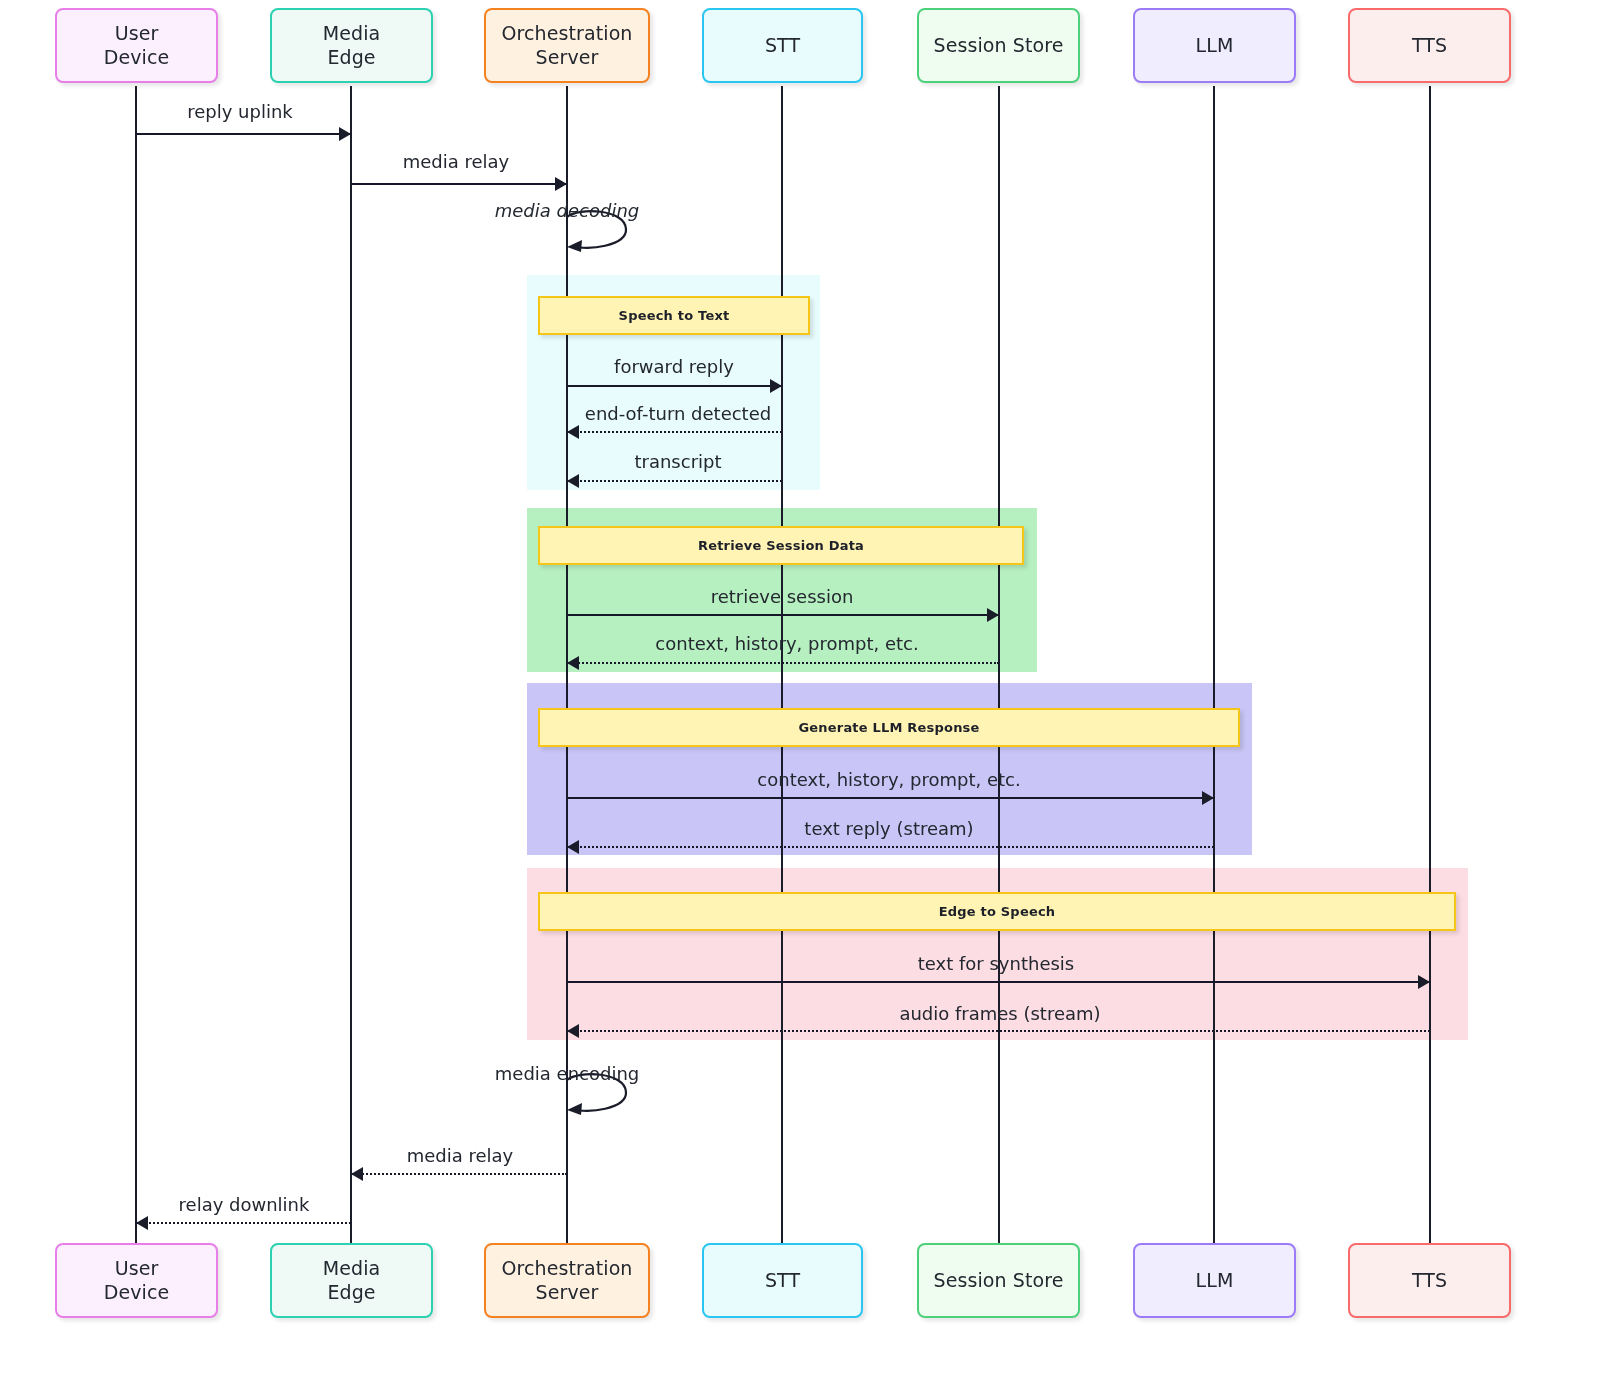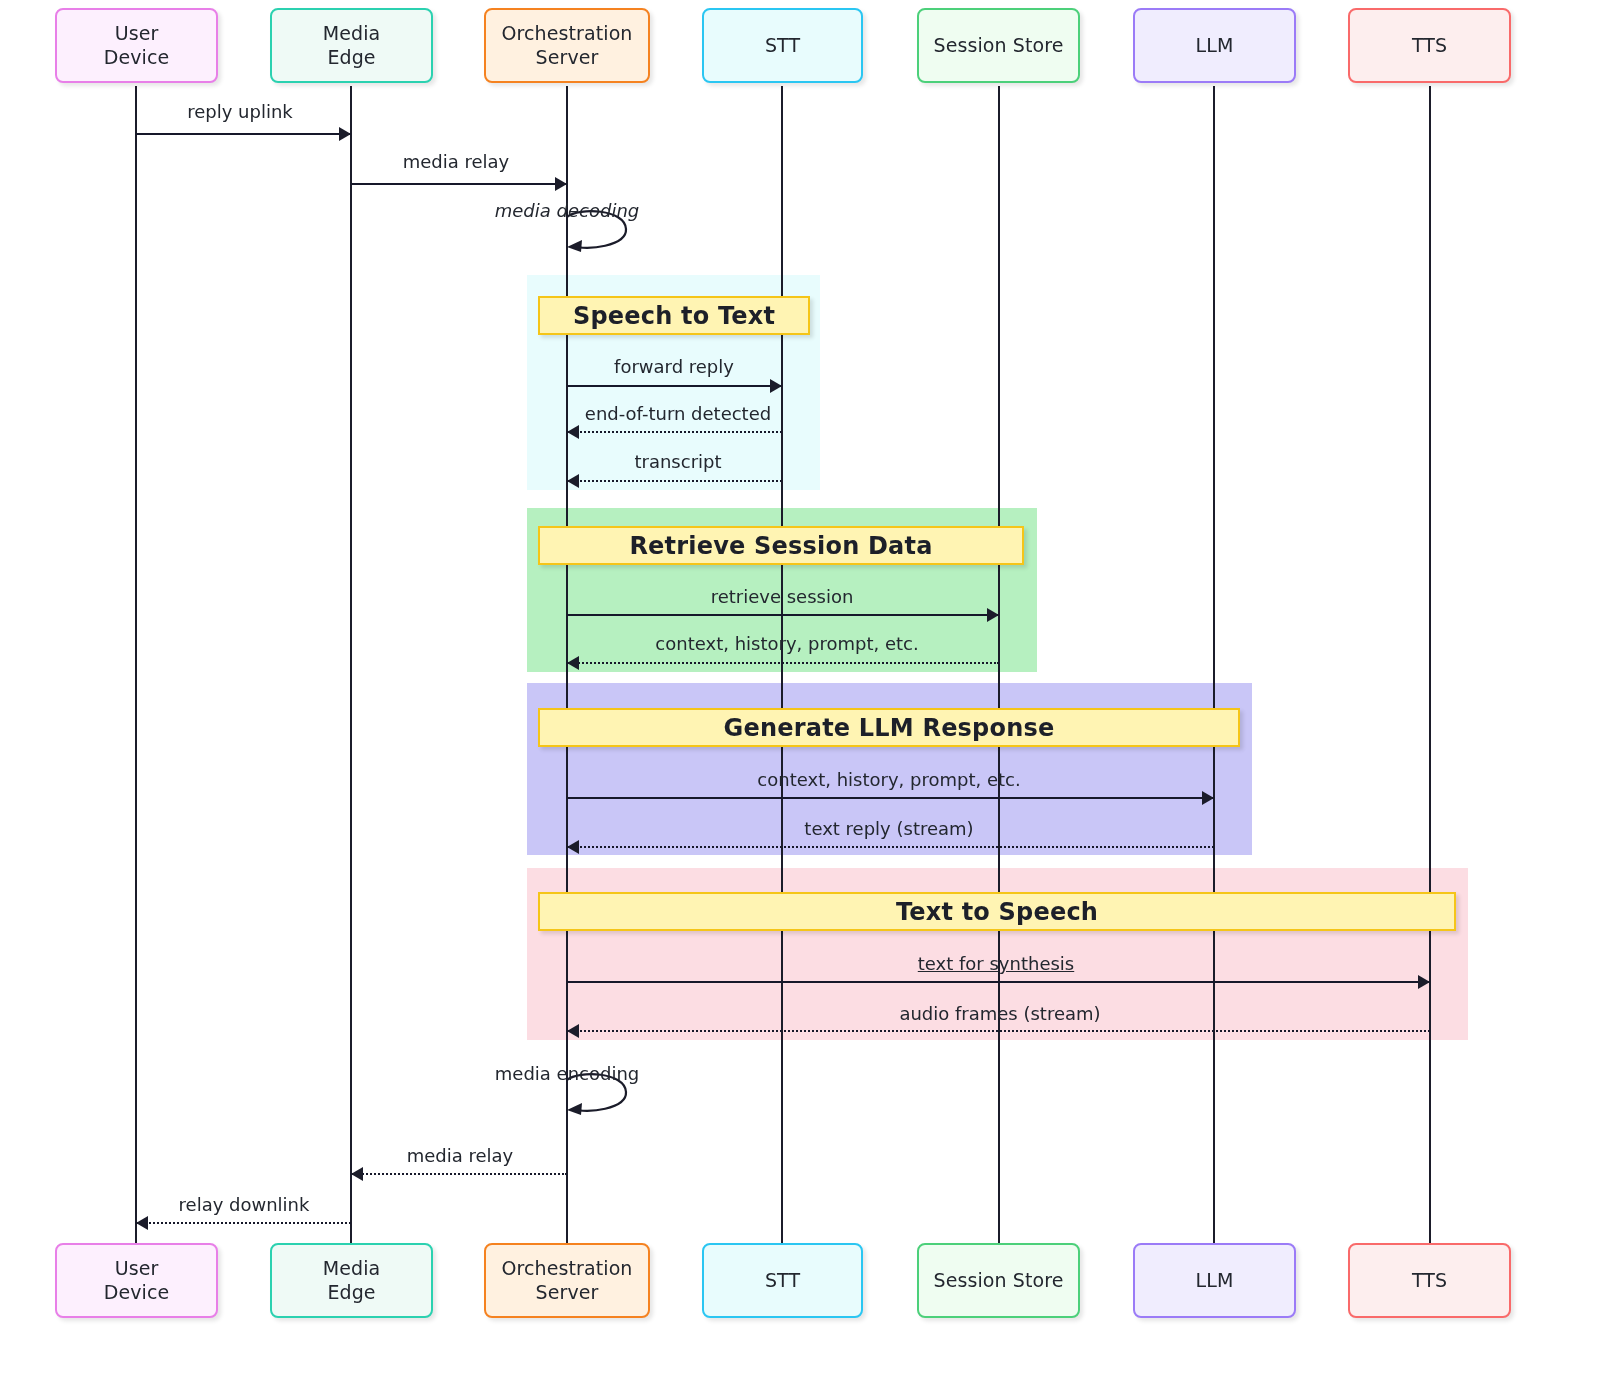--- a/index.html
+++ b/index.html
@@ -30,21 +30,21 @@
   
   .lifeline{position:absolute;width:2px;background:#1b1c2a;}
 
   
   .blocktitle{
     position:absolute;
     background:#fff4b3;
     border:2px solid #f5c518;
     box-sizing:border-box;
     display:flex;align-items:center;justify-content:center;
-    font-size:24px;font-weight:700;color:#1d2029;
+    font-size:13px;font-weight:700;color:#1d2029;
     box-shadow:3px 3px 4px rgba(0,0,0,.12);
     letter-spacing:.2px;
   }
 
   
   .msgline{position:absolute;height:0;border-top:2px solid #16182a;}
   .msgline.dotted{border-top:2px dotted #16182a;}
   .arrowhead{
     position:absolute;width:0;height:0;
     border-top:7px solid transparent;border-bottom:7px solid transparent;
@@ -80,21 +80,21 @@
     <div class="blocktitle" style="left: 538px; top: 296px; width: 272px; height: 39px;">
       <span>Speech to Text</span>
     </div>
     <div class="blocktitle" style="left: 538px; top: 526px; width: 486px; height: 39px;">
       <span>Retrieve Session Data</span>
     </div>
     <div class="blocktitle" style="left: 538px; top: 708px; width: 702px; height: 39px;">
       <span>Generate LLM Response</span>
     </div>
     <div class="blocktitle" style="left: 538px; top: 892px; width: 918px; height: 39px;">
-      <span>Text to Speech</span>
+      <span>Edge to Speech</span>
     </div>
     <div class="msgline" style="left: 136px; top: 133px; width: 215px;"></div>
     <div class="arrowhead right" style="top: 127px; left: 339px;"></div>
     <div class="msglabel" style="left: 240px; top: 101px;">reply uplink</div>
     <div class="msgline" style="left: 351px; top: 183px; width: 216px;"></div>
     <div class="arrowhead right" style="top: 177px; left: 555px;"></div>
     <div class="msglabel" style="left: 456px; top: 151px;">media relay</div>
     <div class="selfloop" style="left: 565px; top: 208px; width: 70px; height: 46px;"><svg width="70" height="46" viewBox="0 0 70 46" xmlns="http://www.w3.org/2000/svg">
         <path d="M2,9 C14,-1 60,1 61,21 C62,38 22,43 8,38" fill="none" stroke="#1b1c2a" stroke-width="2.2"></path>
         <path d="M2,39 L17,32 L16,44 Z" fill="#1b1c2a"></path>
@@ -116,21 +116,21 @@
     <div class="arrowhead left" style="top: 656px; left: 567px;"></div>
     <div class="msglabel" style="left: 787px; top: 633px;">context, history, prompt, etc.</div>
     <div class="msgline" style="left: 567px; top: 797px; width: 647px;"></div>
     <div class="arrowhead right" style="top: 791px; left: 1202px;"></div>
     <div class="msglabel" style="left: 889px; top: 769px;">context, history, prompt, etc.</div>
     <div class="msgline dotted" style="left: 567px; top: 846px; width: 647px;"></div>
     <div class="arrowhead left" style="top: 840px; left: 567px;"></div>
     <div class="msglabel" style="left: 889px; top: 818px;">text reply (stream)</div>
     <div class="msgline" style="left: 567px; top: 981px; width: 863px;"></div>
     <div class="arrowhead right" style="top: 975px; left: 1418px;"></div>
-    <div class="msglabel" style="left: 996px; top: 953px; text-decoration: underline;">text for synthesis</div>
+    <div class="msglabel" style="left: 996px; top: 953px;">text for synthesis</div>
     <div class="msgline dotted" style="left: 567px; top: 1030px; width: 863px;"></div>
     <div class="arrowhead left" style="top: 1024px; left: 567px;"></div>
     <div class="msglabel" style="left: 1000px; top: 1003px;">audio frames (stream)</div>
     <div class="selfloop" style="left: 565px; top: 1071px; width: 70px; height: 46px;"><svg width="70" height="46" viewBox="0 0 70 46" xmlns="http://www.w3.org/2000/svg">
         <path d="M2,9 C14,-1 60,1 61,21 C62,38 22,43 8,38" fill="none" stroke="#1b1c2a" stroke-width="2.2"></path>
         <path d="M2,39 L17,32 L16,44 Z" fill="#1b1c2a"></path>
       </svg></div>
     <div class="msglabel" style="left: 567px; top: 1063px;">media encoding</div>
     <div class="msgline dotted" style="left: 351px; top: 1173px; width: 216px;"></div>
     <div class="arrowhead left" style="top: 1167px; left: 351px;"></div>

